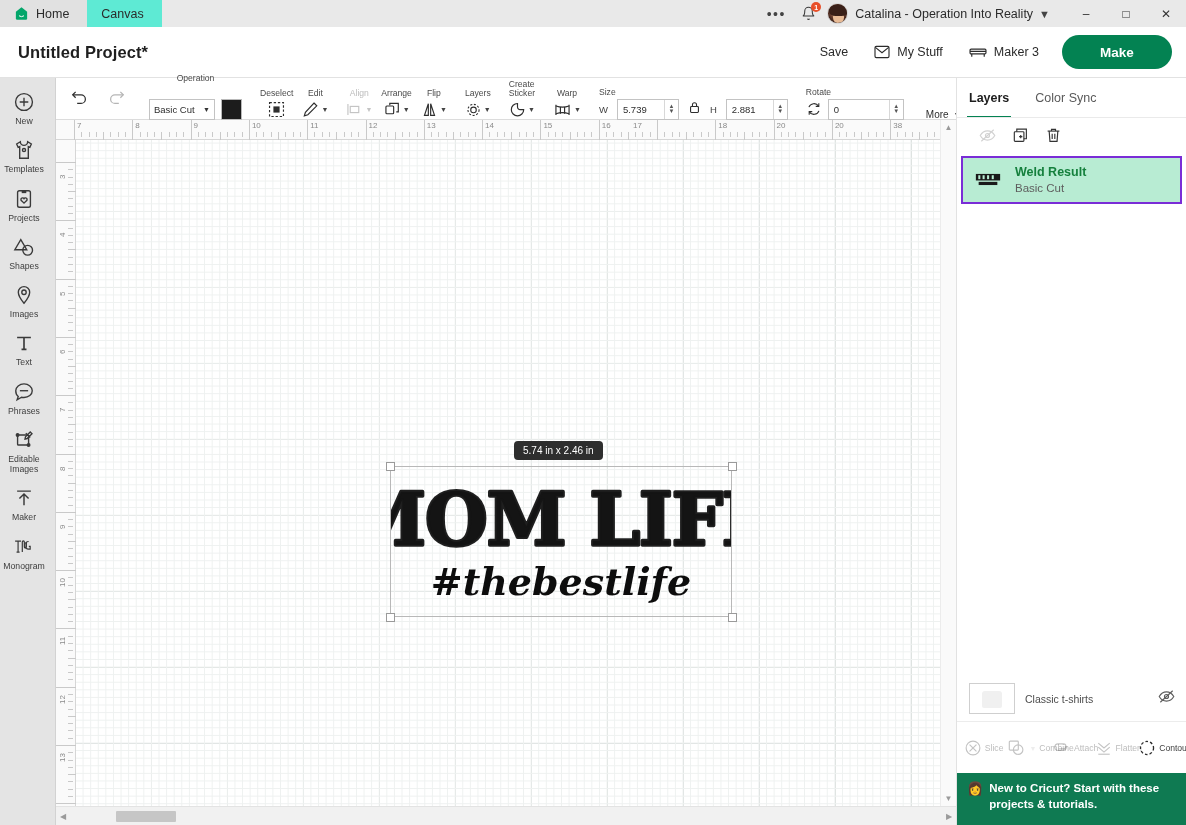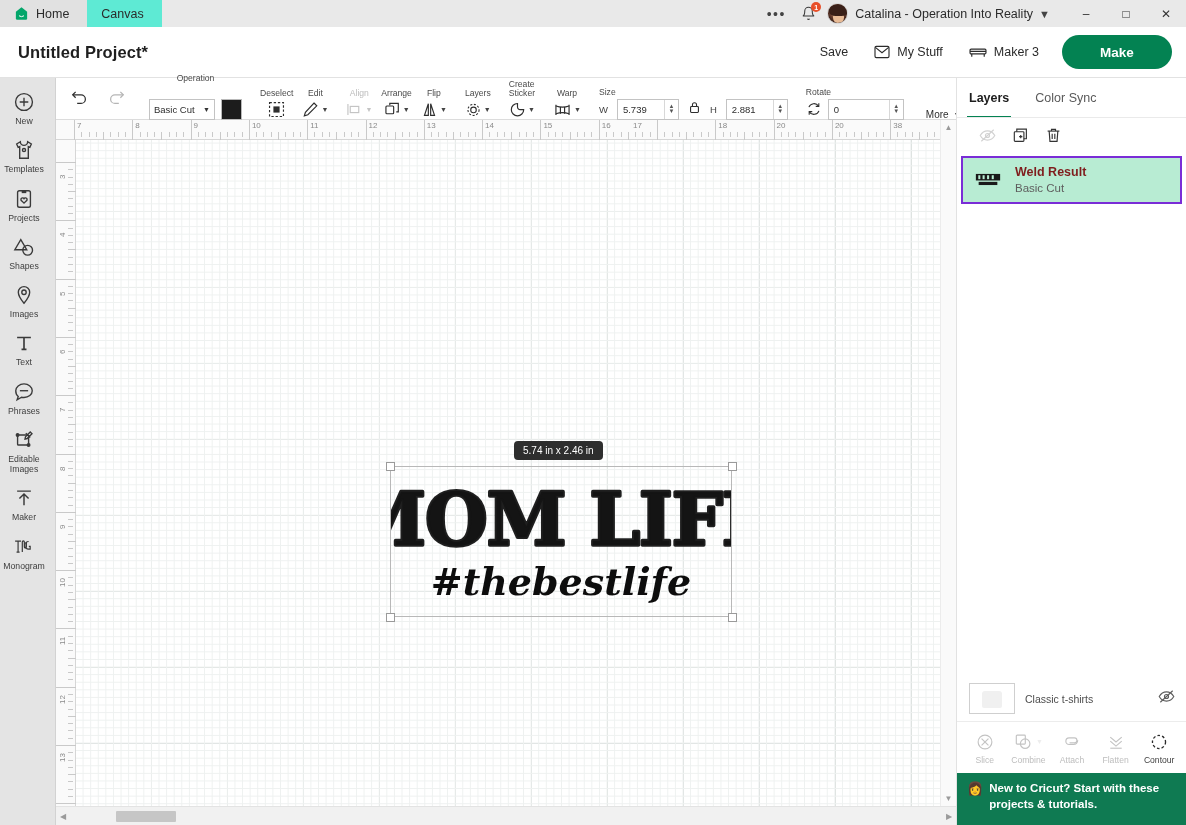--- a/index.html
+++ b/index.html
@@ -223,21 +223,21 @@
     display:flex; align-items:center; gap: 16px; padding: 8px 22px 8px 22px; height: 34px;
   }
   .lt-ico { color:#333; display:flex; align-items:center; }
   .lt-ico.dim { opacity:0.22; }
   .layer-row {
     margin: 4px 4px 0 4px; height: 48px; background:#b8ecd3;
     border: 2.5px solid #7a2dd6; display:flex; align-items:center;
     padding: 0 10px; gap: 12px;
   }
   .layer-thumb { width: 30px; height: 30px; display:flex;align-items:center;justify-content:center;}
-  .layer-name { font-size: 12.5px; font-weight:700; color:#7f1d1d; line-height: 1.3; }
+  .layer-name { font-size: 12.5px; font-weight:700; color:#15803d; line-height: 1.3; }
   .layer-sub { font-size: 11.5px; color:#5e5e5e; line-height: 1.3; }
 
   .tshirt-row {
     position:absolute; left:0; bottom: 103px; width: 230px; height: 46px;
     display:flex; align-items:center; padding: 0 12px; gap: 10px;
     border-bottom: 1px solid #ececec;
   }
   .tshirt-thumb {
     width: 46px; height: 31px; border: 1px solid #cfcfcf; background:#fff;
     position:relative;
@@ -245,21 +245,21 @@
   .tshirt-thumb::after{
     content:""; position:absolute; left:12px; top:7px; width: 20px; height: 17px;
     background:#f0f0f0; border-radius: 3px 3px 2px 2px;
   }
   .tshirt-lbl { font-size: 10.5px; color:#4d4d4d; }
   .eye-off { margin-left:auto; color:#6e6e6e; }
   .ops-row {
     position:absolute; left:0; bottom: 52px; width: 230px; height: 50px;
     display:flex; align-items:center; justify-content:space-around; padding: 0 6px;
   }
-  .op-cell { display:flex; flex-direction:column; align-items:center; gap:3px; width: 42px;}
+  .op-cell { display:flex; align-items:center; gap:3px; width: 42px;}
   .op-ico { height:20px; display:flex;align-items:center;justify-content:center; color:#3a3a3a;}
   .op-ico.dim { opacity:0.3; }
   .op-lbl { font-size: 8.6px; color:#3f3f3f; }
   .op-lbl.dim { color:#bdbdbd; }
   .promo {
     position:absolute; left:0; bottom:0; width:230px; height: 52px;
     background:#0f7a52; color:#fff; display:flex; align-items:flex-start; gap:6px;
     padding: 8px 10px;
   }
   .promo-emoji { font-size: 13px; line-height: 1.25; }

